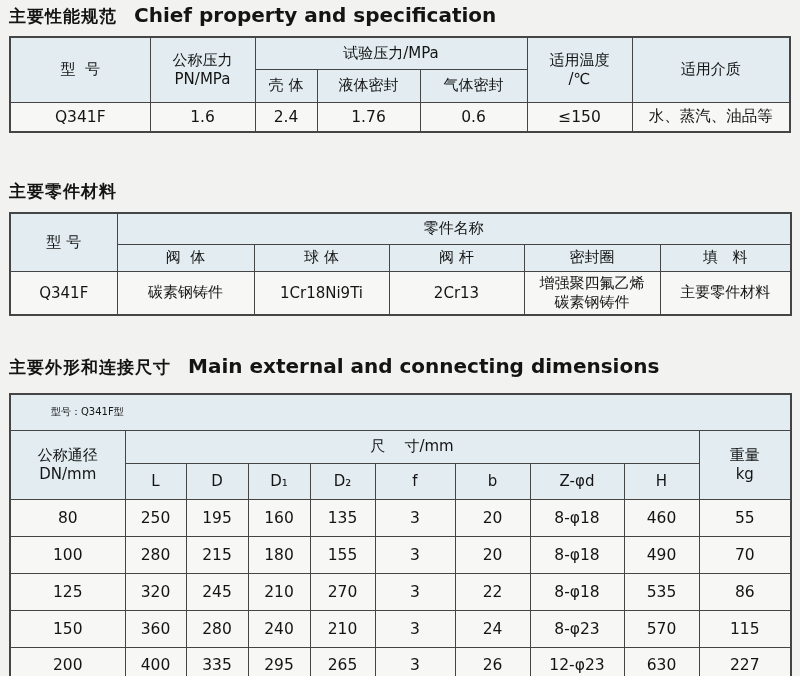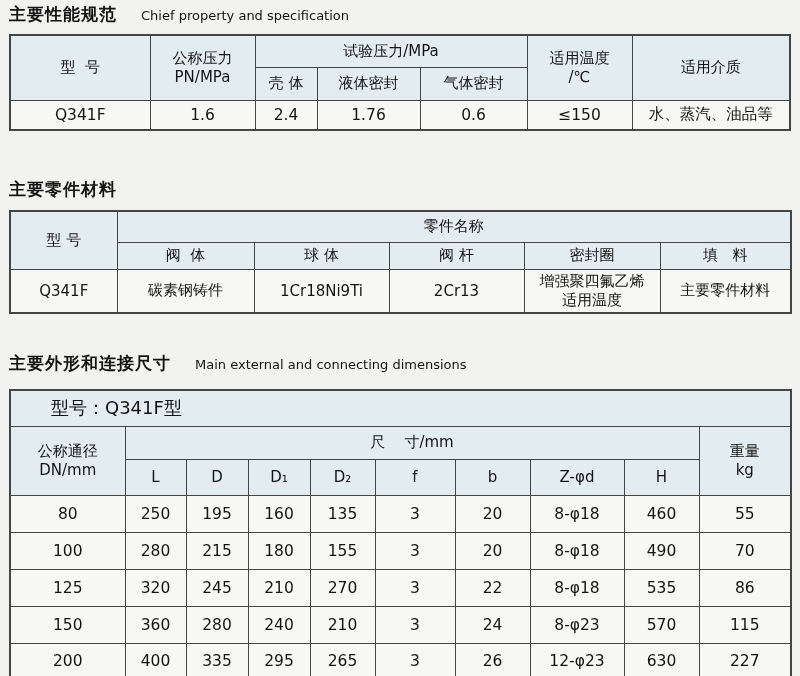--- a/index.html
+++ b/index.html
@@ -11,23 +11,23 @@
   }
   *{box-sizing:border-box;}
   html,body{margin:0;padding:0;}
   body{
     width:800px;height:676px;overflow:hidden;
     background:var(--page-bg);
     color:var(--text);
     font-family:"DejaVu Sans","Liberation Sans",sans-serif;
   }
   .page{padding:3px 9px 0 9px;}
-  .sec-title{margin:0;display:flex;align-items:baseline;gap:24px;white-space:nowrap;}
+  .sec-title{margin:0;display:flex;align-items:baseline;gap:17px;white-space:nowrap;}
   .sec-title .zh{font-size:17px;font-weight:bold;letter-spacing:1px;}
-  .sec-title .en{font-size:13px;font-weight:normal;}
+  .sec-title .en{font-size:20px;font-weight:bold;}
   table{
     border-collapse:collapse;table-layout:fixed;width:781px;
     background:var(--body-bg);
     border:2px solid var(--border);
   }
   th,td{
     border:1px solid var(--border);
     text-align:center;vertical-align:middle;
     white-space:pre-wrap;
     padding:1px 2px;
@@ -44,21 +44,21 @@
   .gap1{height:47px;}
   #t2{margin-top:9px;}
   #t2 .r-h1{height:31px;}
   #t2 .r-h2{height:27px;}
   #t2 .r-d{height:44px;}
   #t2 td{font-size:15px;}
   
   .gap2{height:38px;}
   #t3{margin-top:14px;}
   #t3 .r-model{height:36px;}
-  #t3 .r-model td{background:var(--header-bg);text-align:left;padding-left:40px;font-size:18px;}
+  #t3 .r-model td{background:var(--header-bg);text-align:left;padding-left:40px;font-size:10px;}
   #t3 .r-h1{height:33px;}
   #t3 .r-h2{height:36px;}
   #t3 .r-d{height:37px;}
 </style>
 </head>
 <body>
 
 <div class="page">
 
   <h2 class="sec-title">
@@ -126,21 +126,21 @@
       <th>阀 杆</th>
       <th>密封圈</th>
       <th>填   料</th>
     </tr>
     <tr class="r-d">
       <td>Q341F</td>
       <td>碳素钢铸件</td>
       <td>1Cr18Ni9Ti</td>
       <td>2Cr13</td>
       <td>增强聚四氟乙烯
-适用温度</td>
+碳素钢铸件</td>
       <td>主要零件材料</td>
     </tr>
   </tbody>
     </table>
 
   <div class="gap2"></div>
   <h2 class="sec-title">
     <span class="zh">主要外形和连接尺寸</span>
     <span class="en">Main external and connecting dimensions</span>
   </h2>

